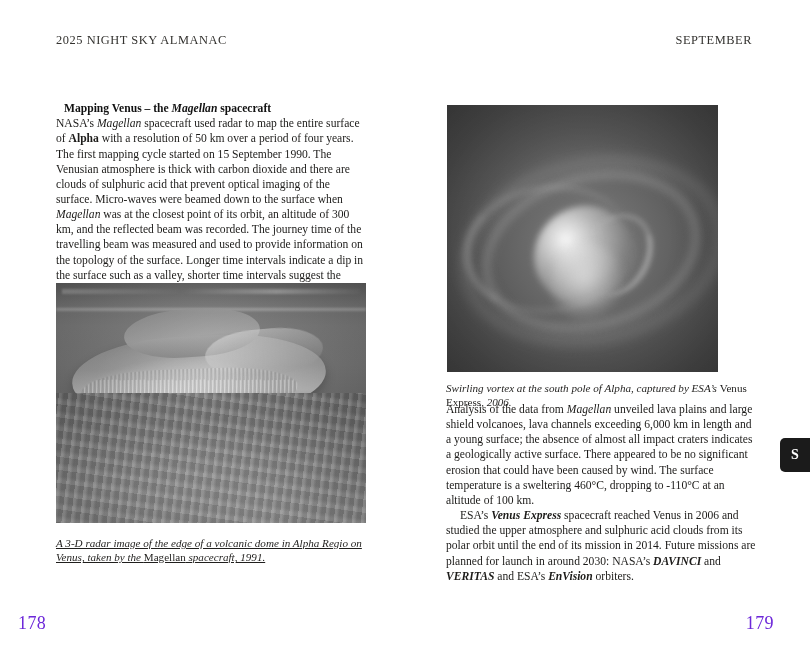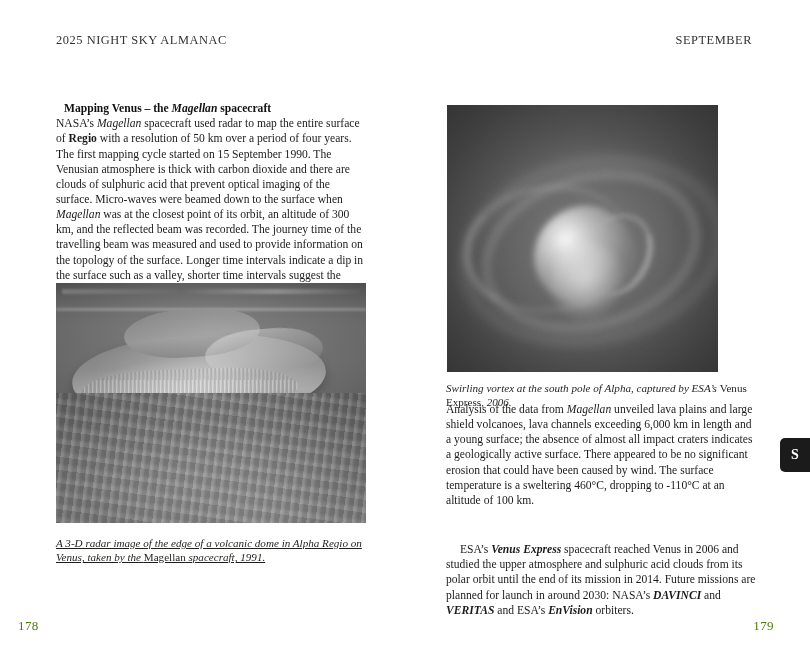--- a/index.html
+++ b/index.html
@@ -53,21 +53,21 @@
     line-height: 15.2px;
     margin: 0 0 0px 8px;
     color: #111;
   }
   .subhead em { font-style: italic; font-weight: bold; }
 
   p.body {
     margin: 0;
     text-indent: 0;
   }
-  p.body + p.body { text-indent: 14px; margin-top: 34px; }
+  p.body + p.body { text-indent: 14px; }
 
   em.it { font-style: italic; }
   strong.bd { font-weight: bold; }
   strong.bdit { font-weight: bold; font-style: italic; }
 
   
   .fig {
     position: absolute;
     background: #6e6e6e;
     overflow: hidden;
@@ -127,22 +127,22 @@
     font-size: 14px;
     font-weight: bold;
     font-family: "Liberation Serif", "DejaVu Serif", serif;
     line-height: 1;
   }
 
   
   .folio {
     position: absolute;
     bottom: 16px;
-    font-size: 13px;
-    color: #4d7c0f;
+    font-size: 18px;
+    color: #6d28d9;
     letter-spacing: 0.4px;
   }
   .folio-left  { left: 18px; }
   .folio-right { right: 36px; }
 
   
   .radar-base {
     position: absolute;
     inset: 0;
     background:
@@ -326,21 +326,21 @@
 
 <div class="page">
 
   <div class="runhead runhead-left">2025 NIGHT SKY ALMANAC</div>
   <div class="runhead runhead-right">SEPTEMBER</div>
 
   <div class="col col-left">
     <div class="subhead"><span>Mapping Venus – the </span><em>Magellan</em><span> spacecraft</span></div>
     <p class="body">
       NASA’s <em class="it">Magellan</em> spacecraft used radar to map the entire surface of
-      <strong class="bd">Regio</strong> with a resolution of 50 km over a period of four years. The
+      <strong class="bd">Alpha</strong> with a resolution of 50 km over a period of four years. The
       first mapping cycle started on 15 September 1990. The Venusian
       atmosphere is thick with carbon dioxide and there are clouds of
       sulphuric acid that prevent optical imaging of the surface. Micro-waves
       were beamed down to the surface when <em class="it">Magellan</em> was at the
       closest point of its orbit, an altitude of 300 km, and the reflected
       beam was recorded. The journey time of the travelling beam was
       measured and used to provide information on the topology of the
       surface. Longer time intervals indicate a dip in the surface such as a
       valley, shorter time intervals suggest the beam is reaching the top of
       a hill or mountain and travelling a shorter distance overall.

